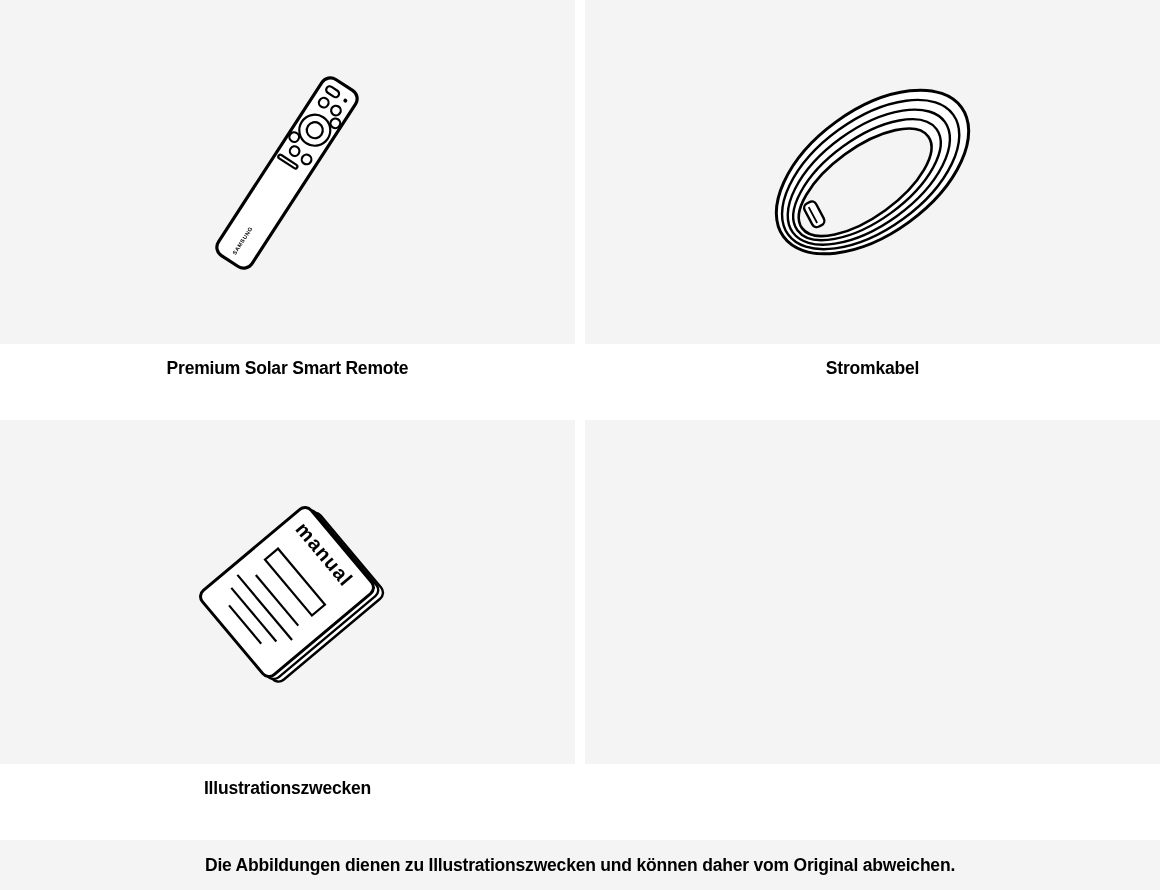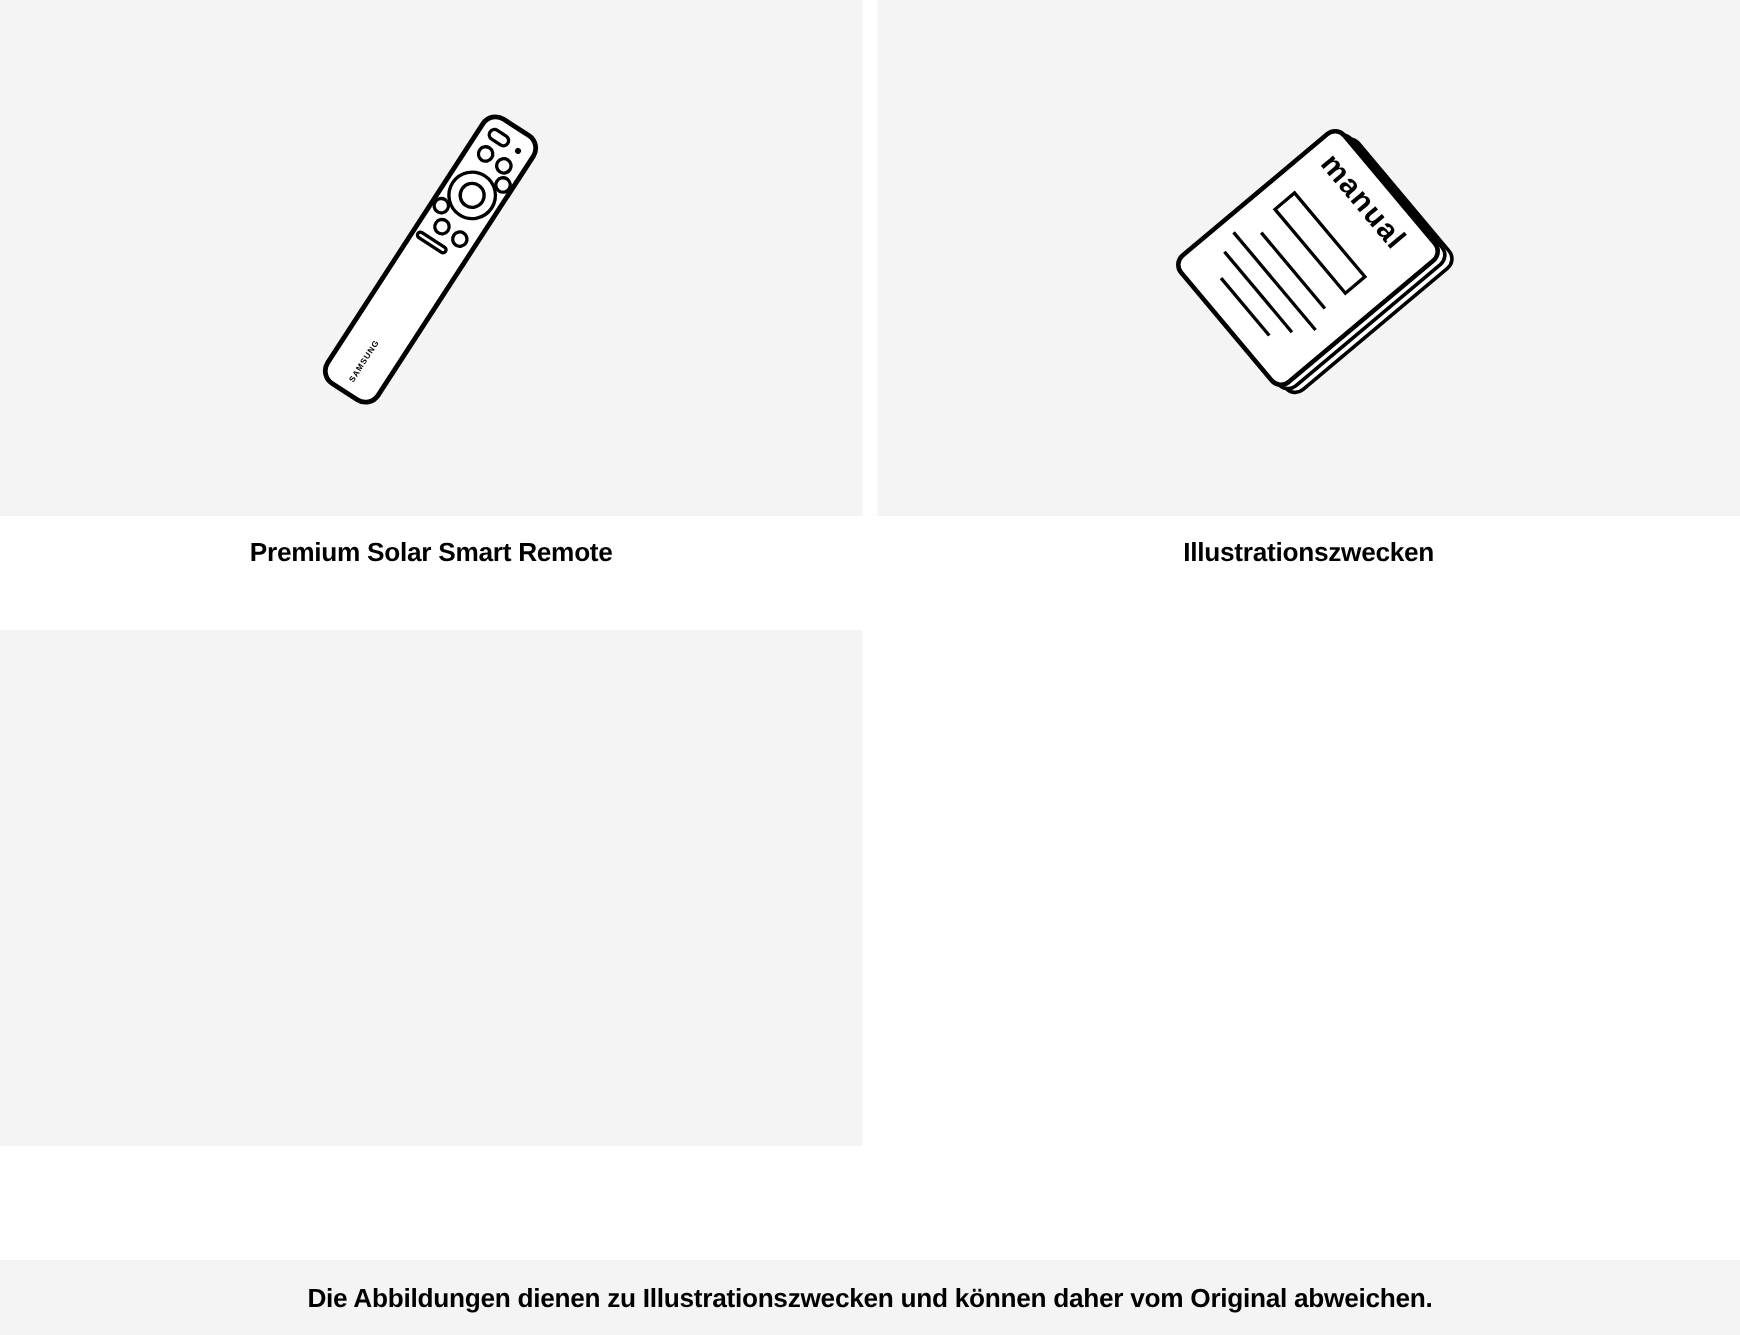--- a/index.html
+++ b/index.html
@@ -86,20 +86,39 @@
 
             <rect x="-16.5" y="-12" width="22" height="4" rx="2"></rect>
 
             <text transform="translate(1.5,97) rotate(-90)" font-size="5.5" font-weight="bold" letter-spacing="0.6" fill="#000000" stroke="none">SAMSUNG</text>
           </g>
         </svg>
       </div>
       <figcaption class="caption">Premium Solar Smart Remote</figcaption>
     </figure>
 
+    <figure class="cell">
+      <div class="tile">
+        <svg width="575" height="344" viewBox="0 0 575 344">
+          <g transform="translate(287.5,172) rotate(-36)" fill="none" stroke="#000000">
+            <ellipse cx="0" cy="0" rx="110" ry="62" fill="#ffffff" stroke-width="3"></ellipse>
+            <ellipse cx="-3" cy="1" rx="102" ry="55" stroke-width="2.4"></ellipse>
+            <ellipse cx="-6" cy="2" rx="94" ry="48" stroke-width="2.4"></ellipse>
+            <ellipse cx="-9" cy="3" rx="86" ry="41" stroke-width="2.4"></ellipse>
+            <ellipse cx="-12" cy="4" rx="78" ry="34.5" fill="#f4f4f4" stroke-width="2.6"></ellipse>
+
+            <g transform="translate(-72,0) rotate(8)">
+              <rect x="-6.5" y="-13" width="13" height="26" rx="5" fill="#ffffff" stroke-width="2.4"></rect>
+              <line x1="-1.5" y1="-9" x2="-1.5" y2="9" stroke-width="1.8"></line>
+            </g>
+          </g>
+        </svg>
+      </div>
+      <figcaption class="caption">Stromkabel</figcaption>
+    </figure>
 
     <figure class="cell">
       <div class="tile">
         <svg width="575" height="344" viewBox="0 0 575 344">
           <g transform="translate(287,172) rotate(-40)" fill="none" stroke="#000000">
             <g transform="translate(-71,-55)">
 
               <rect x="4" y="10" width="142" height="110" rx="8" fill="#ffffff" stroke-width="2.4"></rect>
               <rect x="2" y="5" width="142" height="110" rx="8" fill="#ffffff" stroke-width="2.4"></rect>
 

